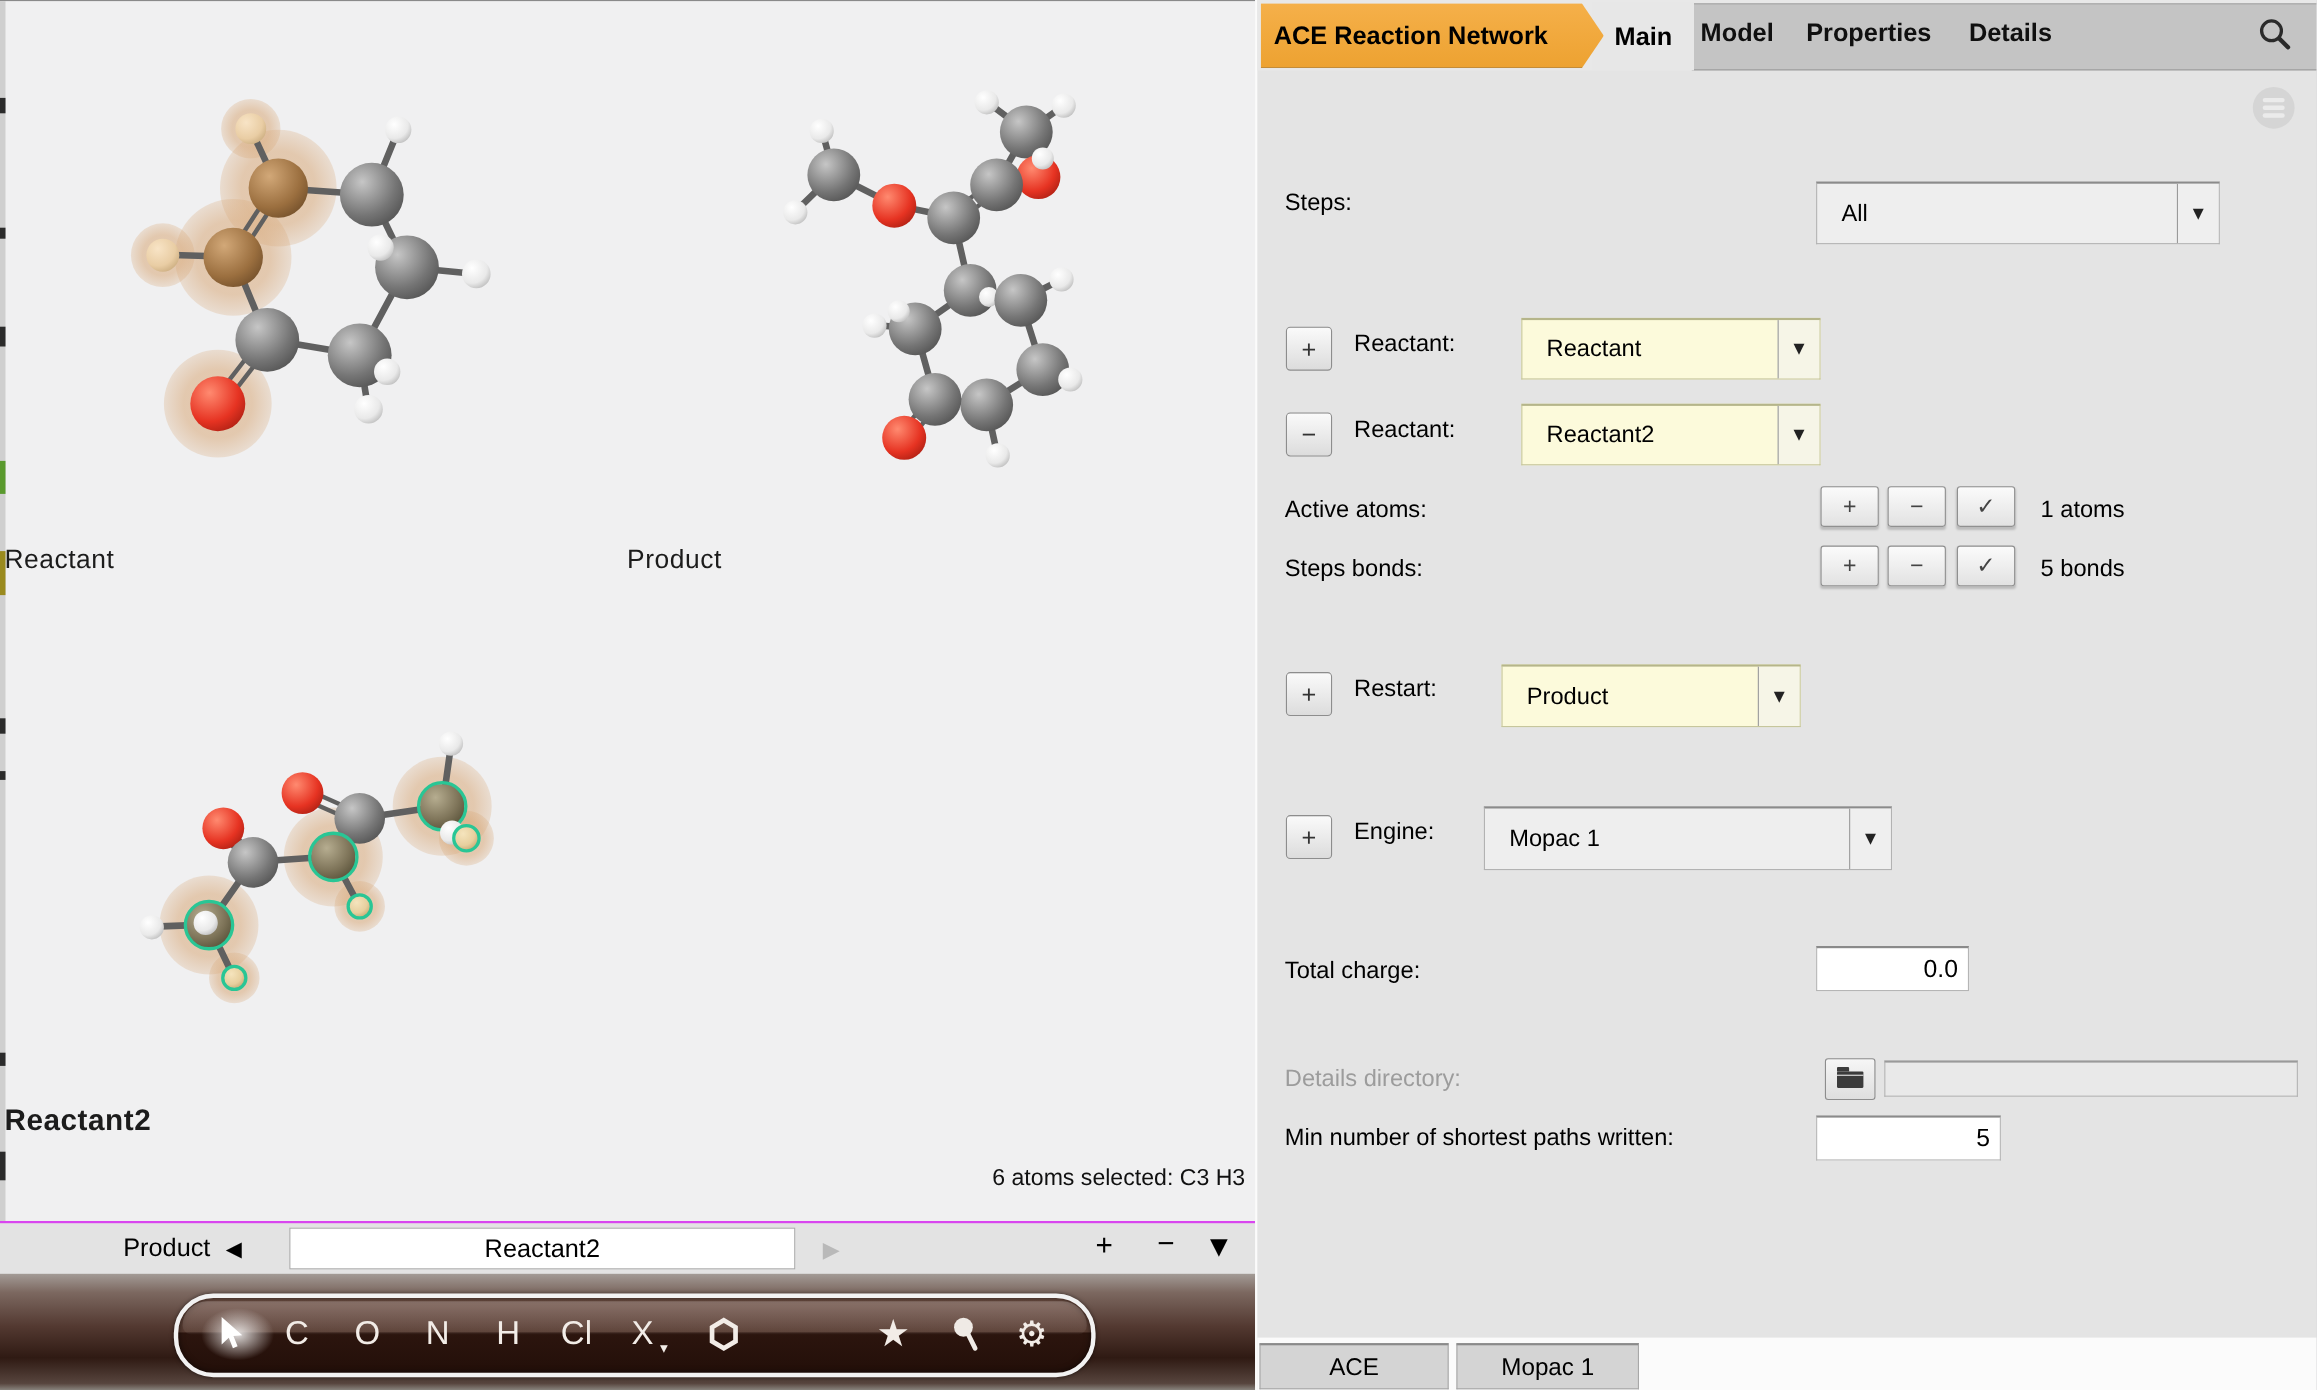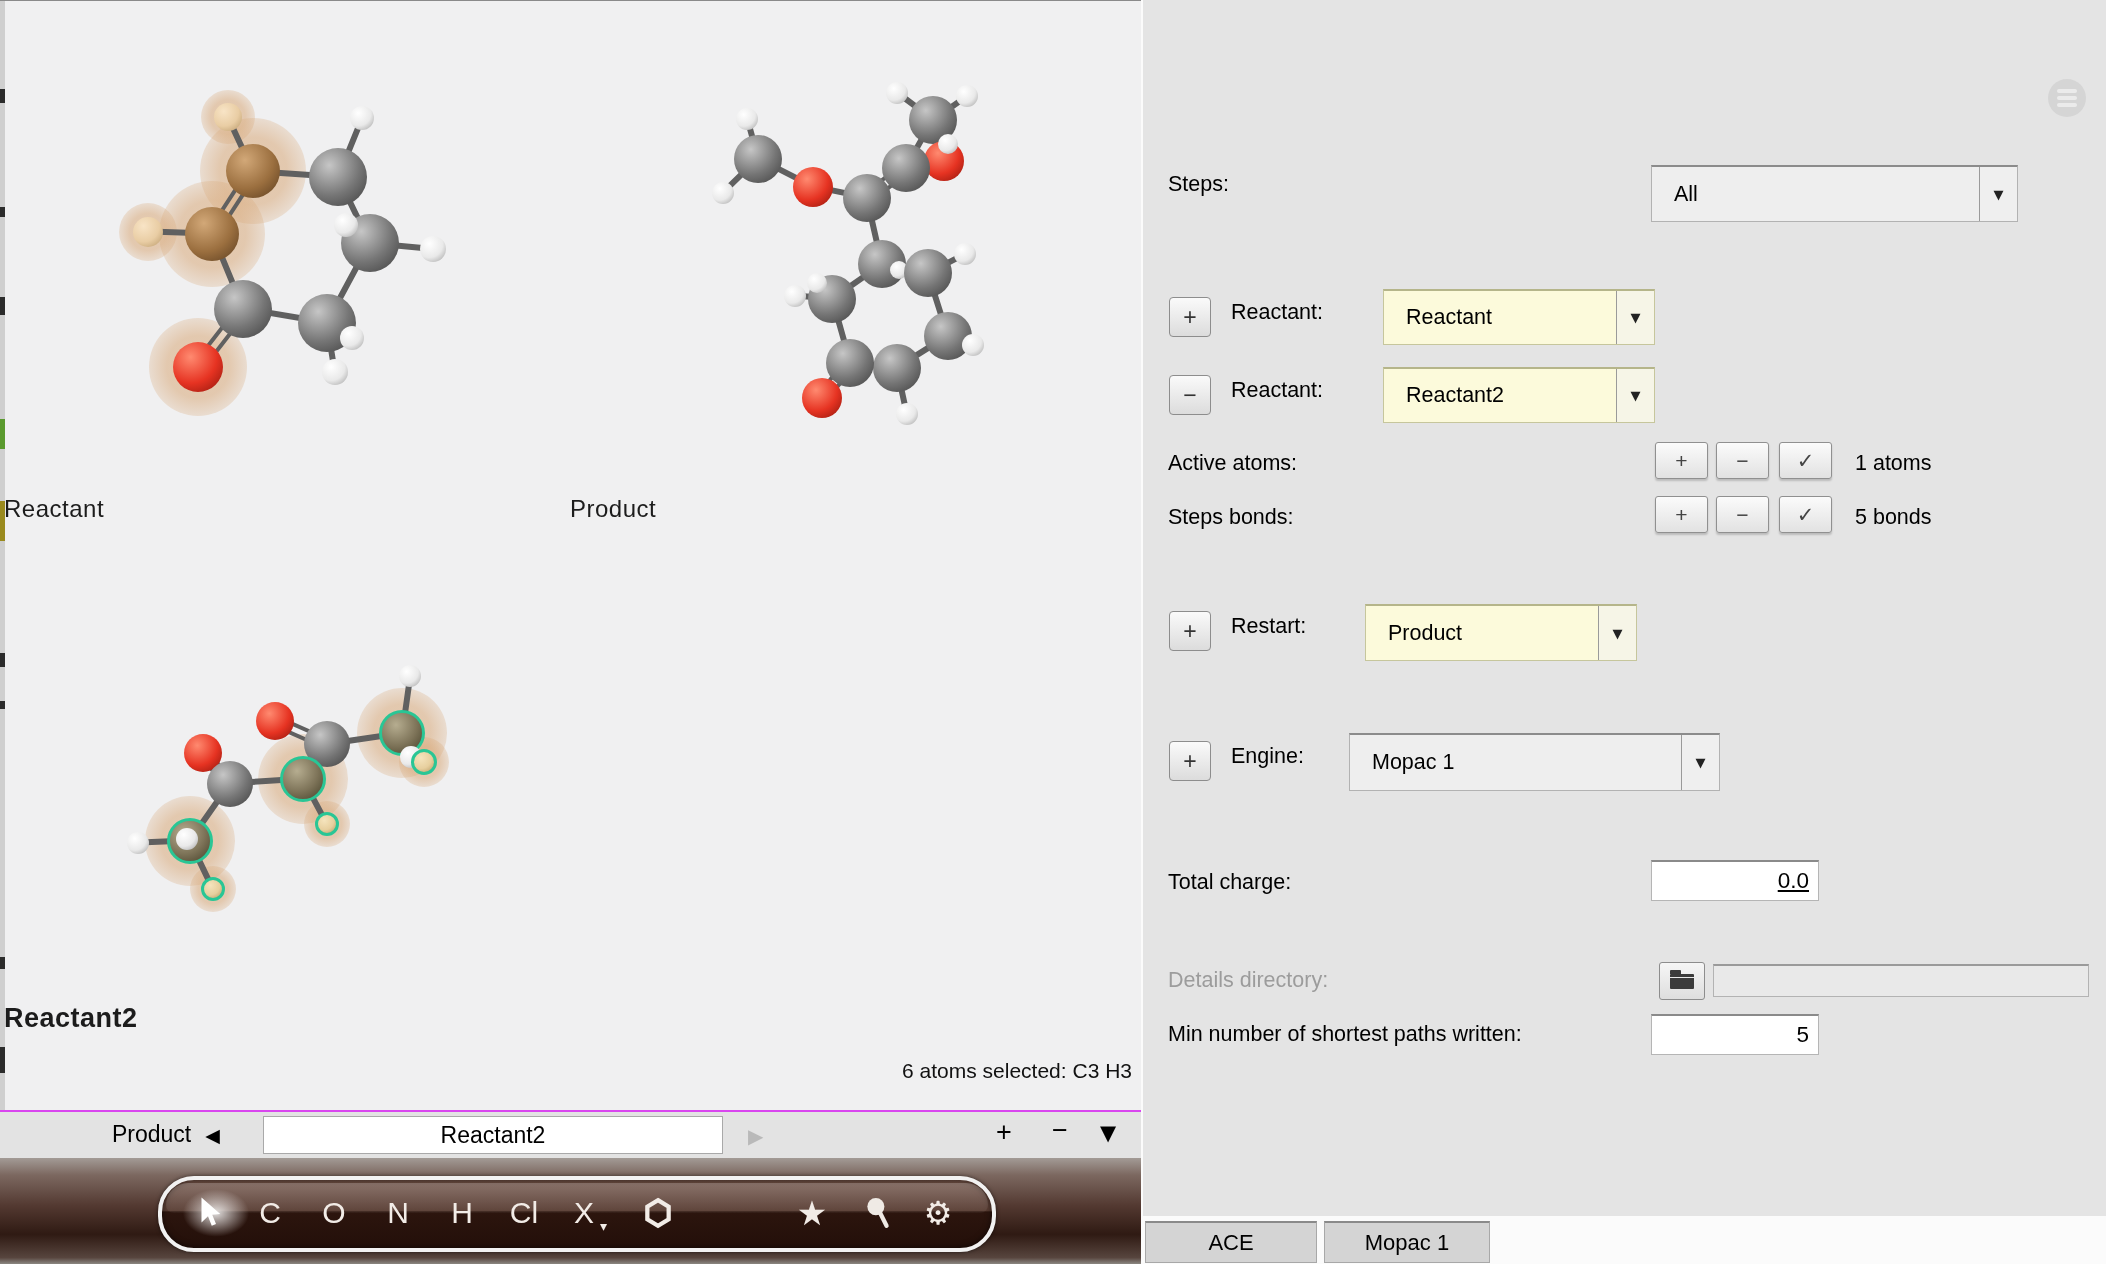--- a/index.html
+++ b/index.html
@@ -267,20 +267,38 @@
             <circle cx="11" cy="9" r="8" fill="#efeae5"></circle>
             <line x1="15" y1="15" x2="21" y2="27" stroke="#efeae5" stroke-width="4" stroke-linecap="round"></line>
           </svg>
       </span>
       <span class="tool sym" style="left:748px;width:56px;font-size:32px">⚙</span>
     </div>
   </div>
 </div>
 
 <div class="abs panel">
+  <div class="abs tabbar">
+    <div class="tab-gray"></div>
+    <div class="tab-orange">
+      <span>ACE Reaction Network</span>
+    </div>
+    <div class="tab-main">
+      <span>Main</span>
+    </div>
+    <span class="tab-item" style="left:403px">Model</span>
+    <span class="tab-item" style="left:499px">Properties</span>
+    <span class="tab-item" style="left:647px">Details</span>
+    <span class="search-btn">
+      <svg width="34" height="34" viewBox="0 0 34 34">
+          <circle cx="14" cy="14" r="9" fill="none" stroke="#2a2a2a" stroke-width="3"></circle>
+          <line x1="21" y1="21" x2="29" y2="29" stroke="#2a2a2a" stroke-width="4" stroke-linecap="round"></line>
+        </svg>
+    </span>
+  </div>
 
   <div class="abs burger">
     <i style="top:10px"></i>
       <i style="top:17px"></i>
       <i style="top:24px"></i>
   </div>
 
   <span class="f-label" style="left:25px;top:172px">Steps:</span>
   <div class="dd" style="left:508px;top:165px;width:367px;height:57px">
     <span class="val">All</span>
@@ -321,21 +339,21 @@
   </div>
 
   <div class="sq-btn" style="left:26px;top:741px">+</div>
   <span class="f-label" style="left:88px;top:744px">Engine:</span>
   <div class="dd" style="left:206px;top:733px;width:371px;height:58px">
     <span class="val">Mopac 1</span>
     <span class="arrow">▼</span>
   </div>
 
   <span class="f-label" style="left:25px;top:870px">Total charge:</span>
-  <input class="t-input" style="left: 508px; top: 860px; width: 168px; height: 41px; text-decoration: underline;" value="0.0">
+  <input class="t-input" style="left: 508px; top: 860px; width: 139px; height: 41px;" value="0.0">
 
   <span class="f-label disabled" style="left:25px;top:968px">Details directory:</span>
   <div class="folder-btn">
     <span class="folder-glyph"></span>
   </div>
   <input class="t-input disabled" style="left: 570px; top: 964px; width: 376px; height: 33px;" value="">
 
   <span class="f-label" style="left:25px;top:1022px">Min number of shortest paths written:</span>
   <input class="t-input" style="left: 508px; top: 1014px; width: 168px; height: 41px;" value="5">
 

